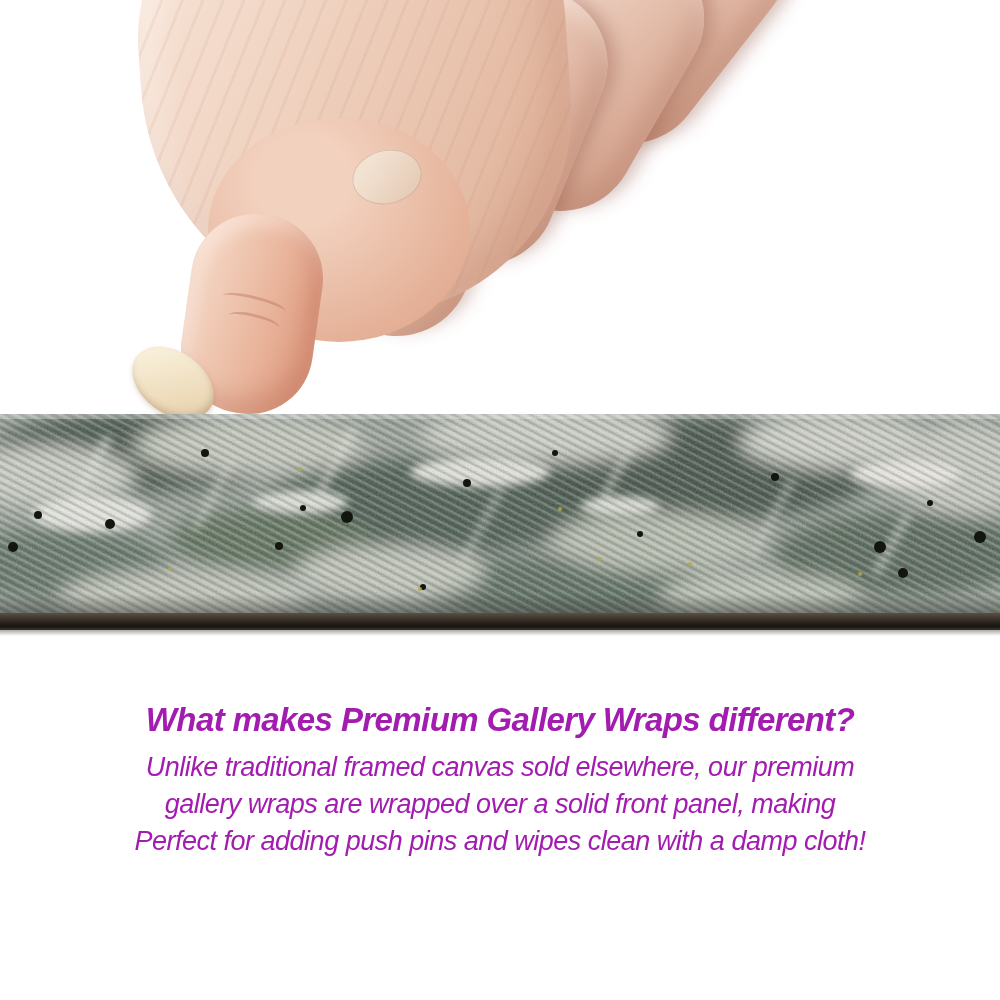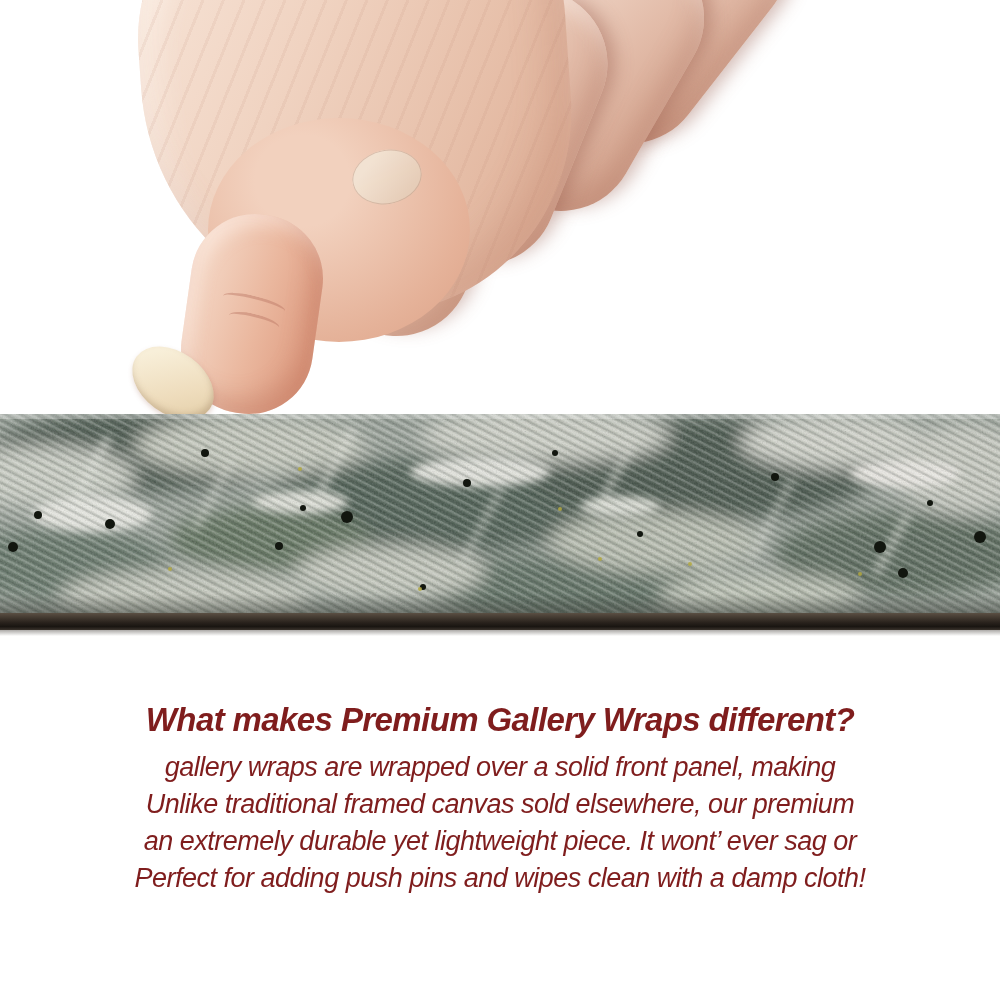--- a/index.html
+++ b/index.html
@@ -66,21 +66,21 @@
     position:absolute;left:0;top:199px;width:1000px;height:17px;
     background:linear-gradient(#5a4f43 0%,#2a231d 55%,#191511 80%,#3a332c 100%);
   }
   .strip-shadow{
     position:absolute;left:0;top:216px;width:1000px;height:6px;
     background:linear-gradient(rgba(70,65,60,.45),rgba(70,65,60,0));
   }
   
   .caption{
     position:absolute;left:0;top:699px;width:1000px;text-align:center;
-    color:#7f1d1d;font-style:italic;
+    color:#a21caf;font-style:italic;
   }
   .headline{
     font-size:33px;font-weight:700;letter-spacing:-0.6px;line-height:42px;margin:0;
   }
   .body-lines{margin-top:8px;}
   .body-line{
     font-size:27px;font-weight:400;letter-spacing:-0.5px;line-height:37px;
   }
 </style>
 </head>
@@ -203,20 +203,19 @@
         <circle cx="860" cy="160" r="2"></circle>
       </g>
     </svg>
     <div class="strip-edge"></div>
     <div class="strip-shadow"></div>
   </div>
 
   <div class="caption">
     <h1 class="headline">What makes Premium Gallery Wraps different?</h1>
     <div class="body-lines">
+      <div class="body-line">Unlike traditional framed canvas sold elsewhere, our premium</div>
       <div class="body-line">gallery wraps are wrapped over a solid front panel, making</div>
-      <div class="body-line">Unlike traditional framed canvas sold elsewhere, our premium</div>
-      <div class="body-line">an extremely durable yet lightweight piece. It wont’ ever sag or</div>
       <div class="body-line">Perfect for adding push pins and wipes clean with a damp cloth!</div>
     </div>
   </div>
 
 </div>
 
 </body></html>

